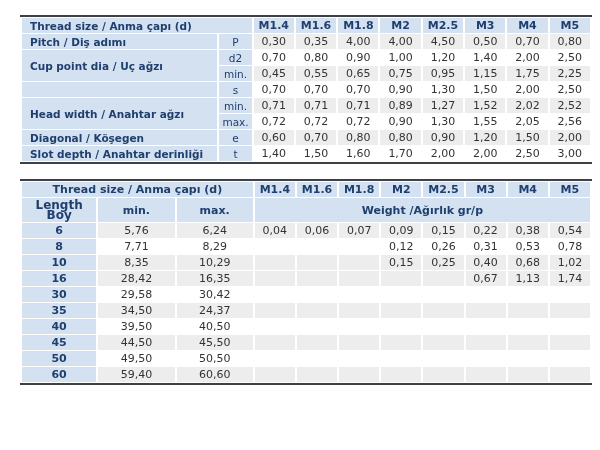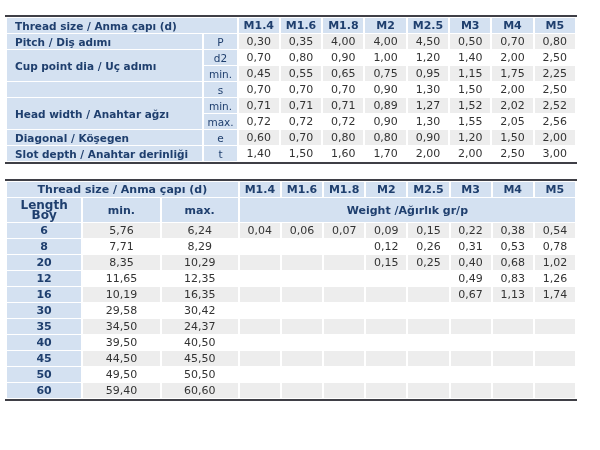--- a/index.html
+++ b/index.html
@@ -2,21 +2,21 @@
 <html><head>
 <meta charset="utf-8">
 <style>
   html,body{margin:0;padding:0;}
   body{
     width:600px;height:450px;position:relative;background:#ffffff;
     font-family:"DejaVu Sans","Liberation Sans",sans-serif;
     -webkit-font-smoothing:antialiased;
   }
   .twrap{
-    position:absolute;left:5px;width:572px;
+    position:absolute;left:20px;width:572px;
     border-top:2px solid #3f3f46;border-bottom:2px solid #3f3f46;
   }
   #t1{top:15px;}
   #t2{top:179px;}
   table{border-collapse:separate;border-spacing:2px 1px;table-layout:fixed;width:100%;}
   td,th{
     font-size:11px;font-weight:normal;height:12px;padding:1px 0;
     text-align:center;vertical-align:middle;overflow:hidden;white-space:nowrap;
   }
   .blue{background:#d4e1f1;color:#1f3f6e;}
@@ -64,21 +64,21 @@
           <td class="val gray">0,30</td>
           <td class="val gray">0,35</td>
           <td class="val gray">4,00</td>
           <td class="val gray">4,00</td>
           <td class="val gray">4,50</td>
           <td class="val gray">0,50</td>
           <td class="val gray">0,70</td>
           <td class="val gray">0,80</td>
         </tr>
         <tr>
-          <td class="blue hdr lbl" rowspan="2">Cup point dia / Uç adımı</td>
+          <td class="blue hdr lbl" rowspan="2">Cup point dia / Uç ağzı</td>
           <td class="blue sym">d2</td>
           <td class="val">0,70</td>
           <td class="val">0,80</td>
           <td class="val">0,90</td>
           <td class="val">1,00</td>
           <td class="val">1,20</td>
           <td class="val">1,40</td>
           <td class="val">2,00</td>
           <td class="val">2,50</td>
         </tr>
@@ -212,48 +212,35 @@
           <td class="val"></td>
           <td class="val"></td>
           <td class="val"></td>
           <td class="val">0,12</td>
           <td class="val">0,26</td>
           <td class="val">0,31</td>
           <td class="val">0,53</td>
           <td class="val">0,78</td>
         </tr>
         <tr>
-          <td class="blue len">20</td>
+          <td class="blue len">10</td>
           <td class="val gray">8,35</td>
           <td class="val gray">10,29</td>
           <td class="val gray"></td>
           <td class="val gray"></td>
           <td class="val gray"></td>
           <td class="val gray">0,15</td>
           <td class="val gray">0,25</td>
           <td class="val gray">0,40</td>
           <td class="val gray">0,68</td>
           <td class="val gray">1,02</td>
         </tr>
         <tr>
-          <td class="blue len">12</td>
-          <td class="val">11,65</td>
-          <td class="val">12,35</td>
-          <td class="val"></td>
-          <td class="val"></td>
-          <td class="val"></td>
-          <td class="val"></td>
-          <td class="val"></td>
-          <td class="val">0,49</td>
-          <td class="val">0,83</td>
-          <td class="val">1,26</td>
-        </tr>
-        <tr>
           <td class="blue len">16</td>
-          <td class="val gray">10,19</td>
+          <td class="val gray">28,42</td>
           <td class="val gray">16,35</td>
           <td class="val gray"></td>
           <td class="val gray"></td>
           <td class="val gray"></td>
           <td class="val gray"></td>
           <td class="val gray"></td>
           <td class="val gray">0,67</td>
           <td class="val gray">1,13</td>
           <td class="val gray">1,74</td>
         </tr>

